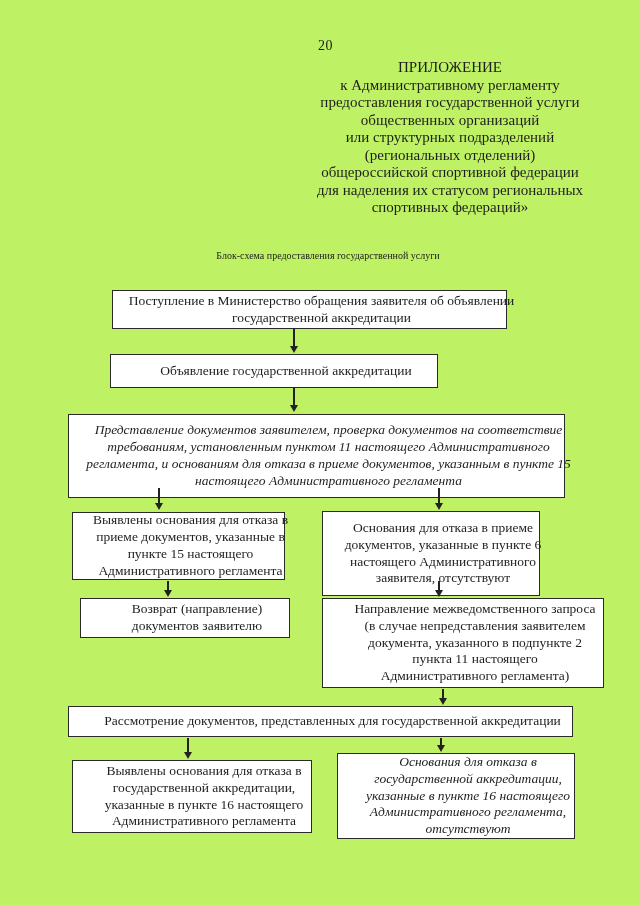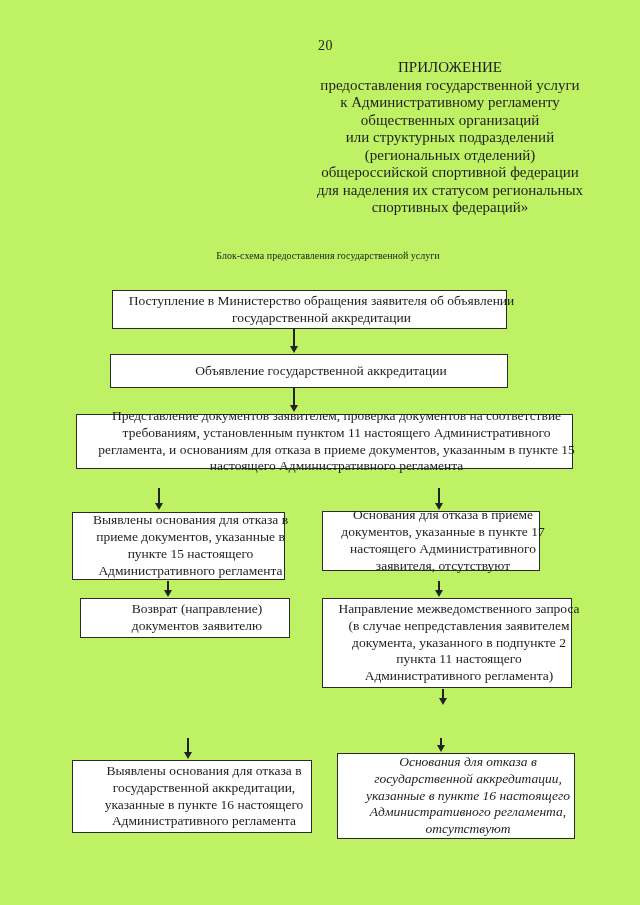--- a/index.html
+++ b/index.html
@@ -23,26 +23,26 @@
     text-align:center; font-size:10px;
   }
   .box {
     position:absolute; box-sizing:border-box;
     border:1.5px solid #2a2a2a; background:#fff;
     display:flex; flex-direction:column; align-items:center; justify-content:center;
     text-align:center; font-size:13.5px; line-height:16.8px;padding-left:24px;
   }
   .box div {white-space:nowrap;}
   #b1 {left:112px; top:290px; width:395px; height:39px;}
-  #b2 {left:110px; top:354px; width:398px; height:34px;}
-  #b3 {left:76px;  top:414px; width:497px; height:55px;}
+  #b2 {left:110px; top:354px; width:328px; height:34px;}
+  #b3 {left:68px;  top:414px; width:497px; height:84px;font-style:italic;}
   #b4 {left:72px;  top:512px; width:213px; height:68px;}
-  #b5 {left:322px; top:511px; width:218px; height:60px;}
+  #b5 {left:322px; top:511px; width:218px; height:85px;}
   #b6 {left:80px;  top:598px; width:210px; height:40px;}
-  #b7 {left:322px; top:598px; width:250px; height:90px;}
+  #b7 {left:322px; top:598px; width:282px; height:90px;}
   #b8 {left:68px;  top:706px; width:505px; height:31px;}
   #b9 {left:72px;  top:760px; width:240px; height:73px;}
   #b10{left:337px; top:753px; width:238px; height:86px;font-style:italic;}
   .arrow {
     position:absolute; width:1.5px; background:#222;
   }
   .arrow::after {
     content:""; position:absolute; left:50%; bottom:-7px;
     transform:translateX(-50%); width:0; height:0;
     border-left:4.5px solid transparent; border-right:4.5px solid transparent;
@@ -60,22 +60,22 @@
 </style>
 </head>
 <body>
 
 <div class="page">
 
   <div class="page-number">20</div>
 
   <div class="doc-header">
       <div>ПРИЛОЖЕНИЕ</div>
+      <div>к Административному регламенту</div>
       <div>предоставления государственной услуги</div>
-      <div>к Административному регламенту</div>
       <div>общественных организаций</div>
       <div>или структурных подразделений</div>
       <div>(региональных отделений)</div>
       <div>общероссийской спортивной  федерации</div>
       <div>для наделения их статусом региональных</div>
       <div>спортивных федераций»</div>
     </div>
 
   <div class="subtitle">Блок-схема предоставления государственной услуги</div>
 
@@ -93,34 +93,37 @@
       <div>настоящего Административного регламента</div>
     </div>
   <div class="box" id="b4">
       <div>Выявлены основания для отказа в</div>
       <div>приеме документов, указанные в</div>
       <div>пункте 15 настоящего</div>
       <div>Административного регламента</div>
     </div>
   <div class="box" id="b5">
       <div>Основания для отказа в приеме</div>
-      <div>документов, указанные в пункте 17</div>
+      <div>документов, указанные в пункте 6</div>
       <div>настоящего Административного</div>
       <div>заявителя, отсутствуют</div>
     </div>
   <div class="box" id="b6">
       <div>Возврат (направление)</div>
       <div>документов заявителю</div>
     </div>
   <div class="box" id="b7">
       <div>Направление межведомственного запроса</div>
       <div>(в случае непредставления заявителем</div>
       <div>документа, указанного в подпункте 2</div>
       <div>пункта 11 настоящего</div>
       <div>Административного регламента)</div>
+    </div>
+  <div class="box" id="b8">
+      <div>Рассмотрение документов, представленных для государственной аккредитации</div>
     </div>
   <div class="box" id="b9">
       <div>Выявлены основания для отказа в</div>
       <div>государственной аккредитации,</div>
       <div>указанные в пункте 16 настоящего</div>
       <div>Административного регламента</div>
     </div>
   <div class="box" id="b10">
       <div>Основания для отказа в</div>
       <div>государственной аккредитации,</div>

